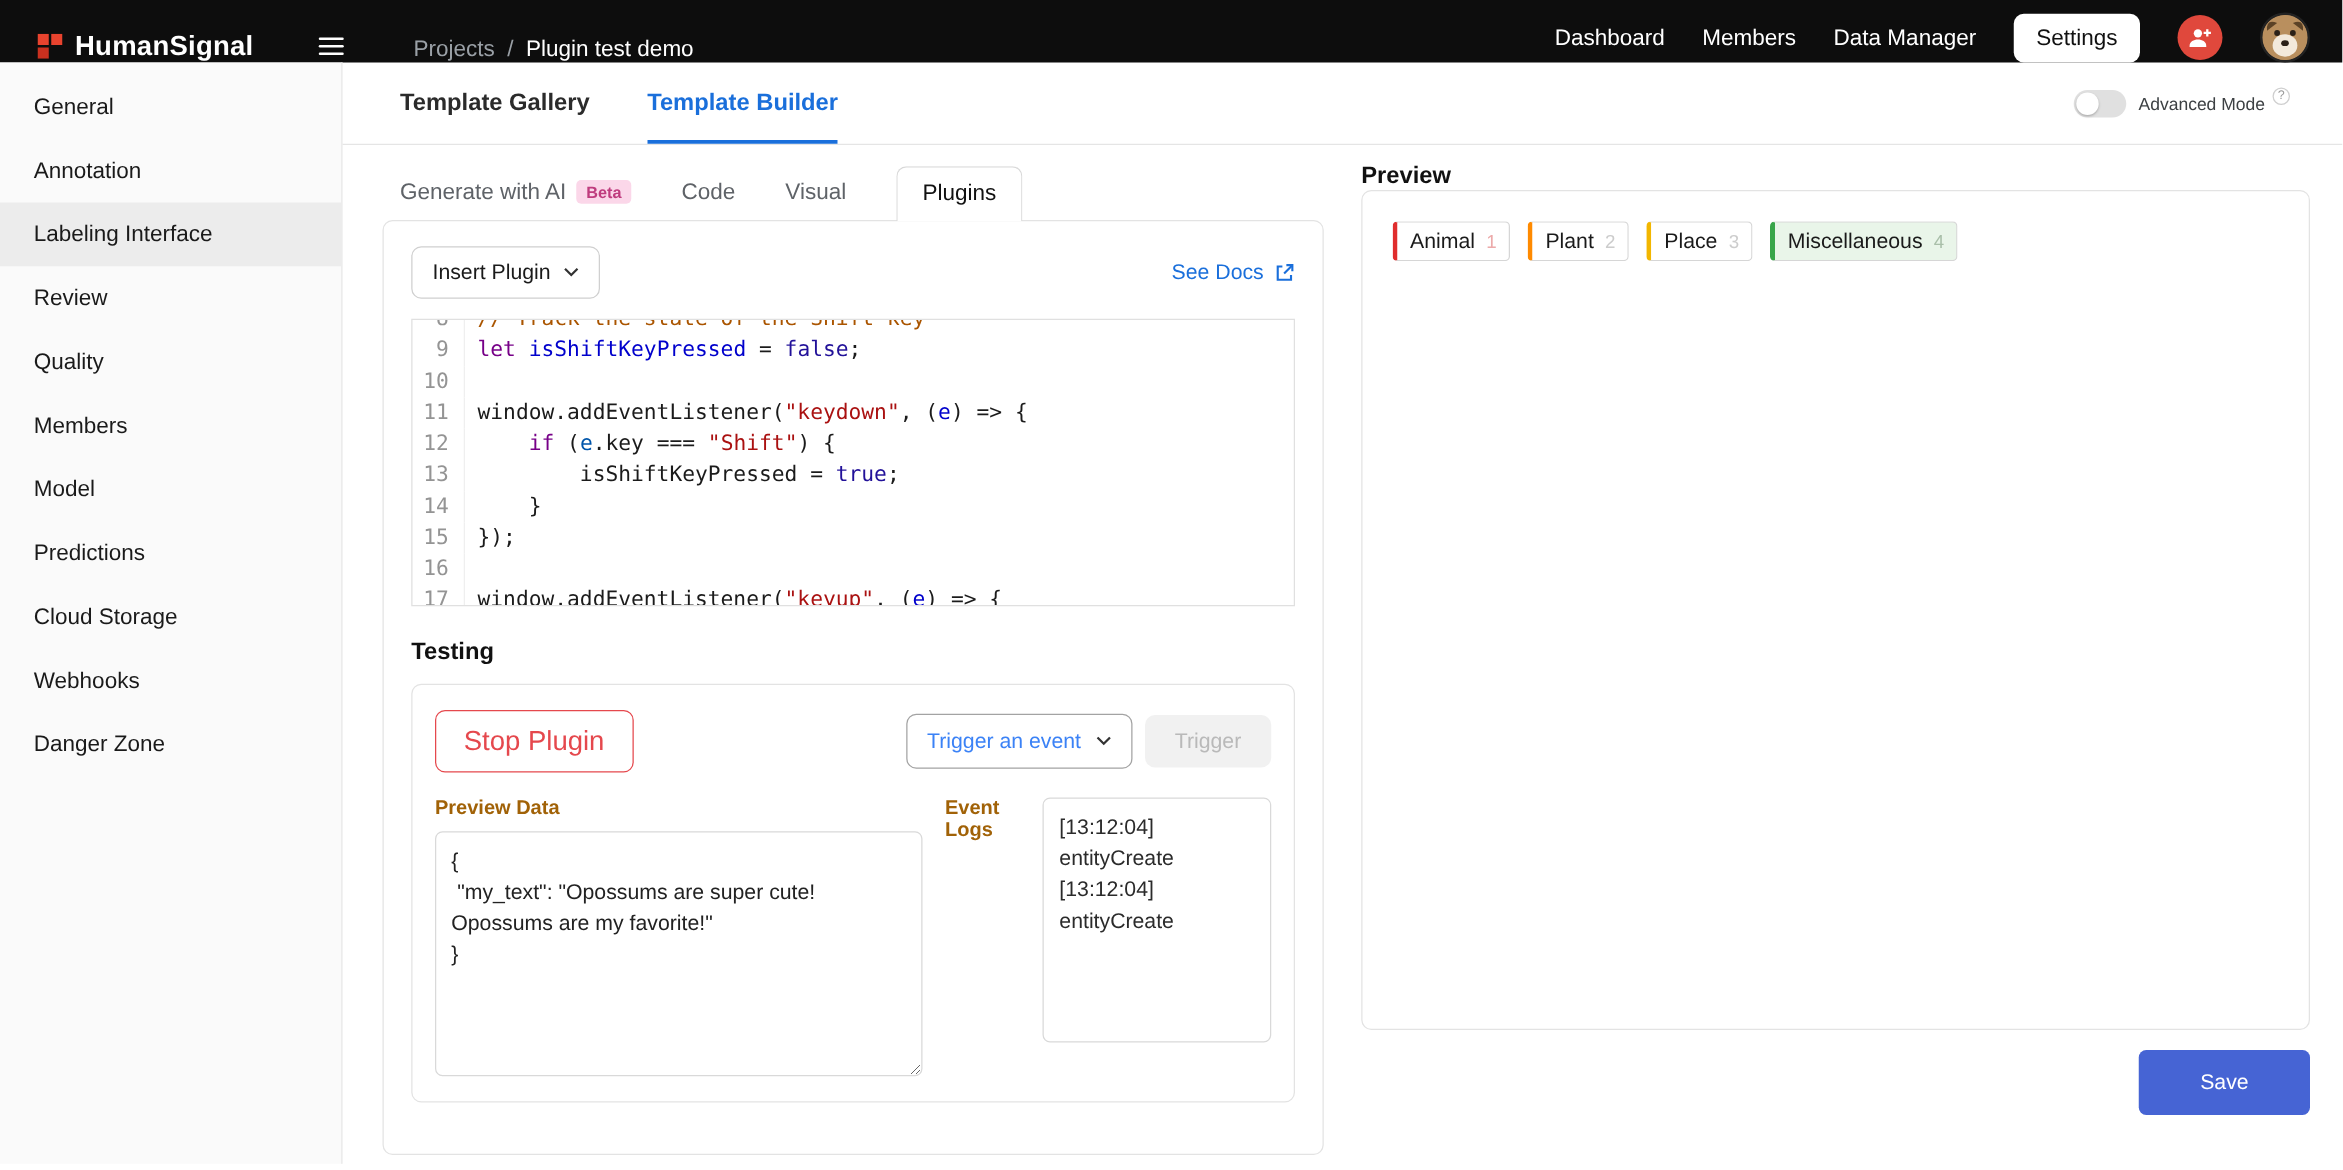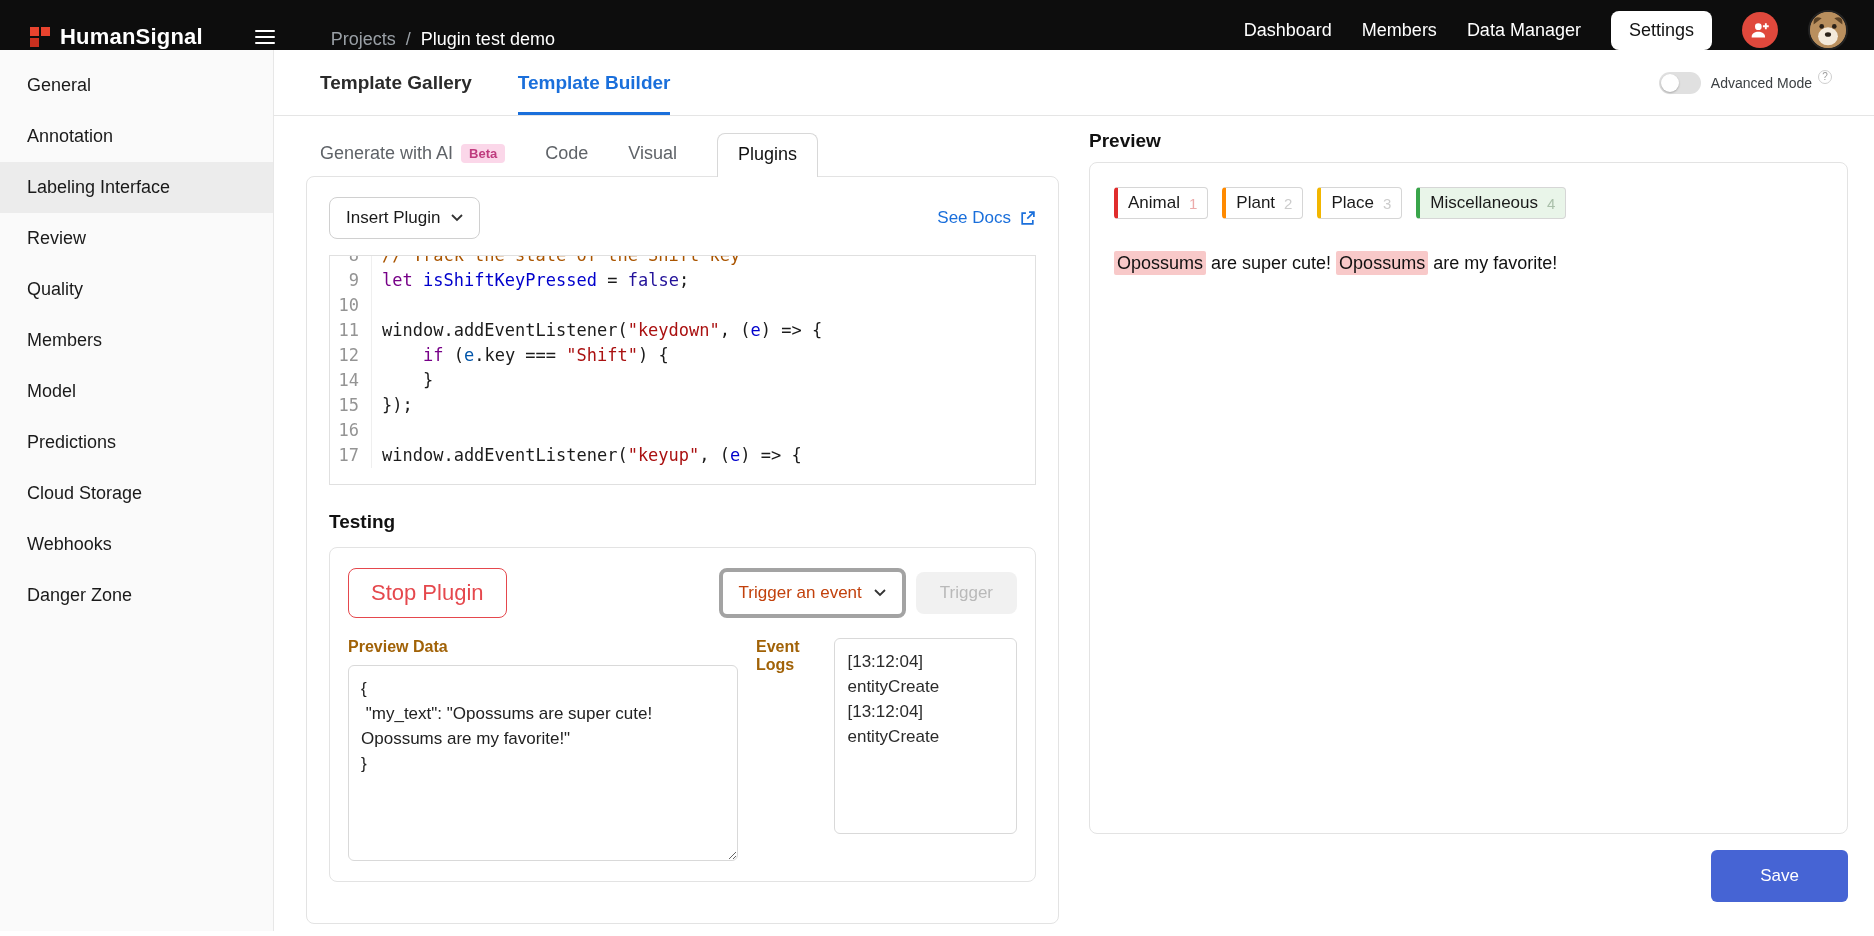--- a/index.html
+++ b/index.html
@@ -74,36 +74,36 @@
   .tok-kw{color:#708;} .tok-def{color:#00c;} .tok-v2{color:#05a;} .tok-atom{color:#219;}
   .tok-str{color:#a11;} .tok-com{color:#a50;} .tok-pl{color:#1b1b1b;}
 
   
   .testing-title { margin-top:26px; font-size:19px; font-weight:700; color:#111; }
   .testing-panel { margin-top:14px; border:1px solid #e3e3e3; border-radius:8px; padding:20px 18px; }
   .testing-controls { display:flex; align-items:center; }
   .stop-btn { border:1px solid var(--danger,#e5484d); color:var(--danger,#e5484d); background:#fff;
               border-radius:8px; padding:11px 22px; font-size:22px; font-family:inherit; cursor:pointer; }
   .event-select { margin-left:auto; display:flex; align-items:center; gap:12px; background:#fff;
-                  border:4px solid #a3a3a3; border-radius:8px; padding:11px 16px; font-size:17px;
-                  font-family:inherit; cursor:pointer; color:#c2410c; }
+                  border:1px solid #a3a3a3; border-radius:8px; padding:11px 16px; font-size:17px;
+                  font-family:inherit; cursor:pointer; color:#3b82f6; }
   .trigger-btn { margin-left:10px; background:#f1f1f1; color:#b9b9b9; border:none; border-radius:8px;
                  padding:11px 24px; font-size:17px; font-family:inherit; }
   .testing-grid { display:flex; gap:18px; margin-top:20px; }
   .tg-col-left { width:390px; flex:none; display:flex; flex-direction:column; }
   .tg-col-right { flex:1; display:flex; flex-direction:row; }
   .col-label { font-size:16px; font-weight:700; color:#a16207; margin-bottom:9px; }
   .preview-data { width:100%; height:196px; border:1px solid #d9d9d9; border-radius:6px; padding:10px 12px;
                   font-family:"Liberation Sans", sans-serif; font-size:17px; line-height:25px; color:#222; resize:both; }
   .logs { border:1px solid #d9d9d9; border-radius:6px; height:196px; padding:10px 12px; font-size:17px;
           line-height:25px; color:#2b2b2b; overflow:auto; }
 
   
   .preview-col { flex:1; padding:14px 26px 0 30px; display:flex; flex-direction:column; }
-  .preview-title { font-size:19px; font-weight:700; color:#111; margin-bottom:10px; }
+  .preview-title { font-size:19px; font-weight:700; color:#111; }
   .preview-panel { border:1px solid #e3e3e3; border-radius:8px; height:672px; padding:24px; }
   .tags-row { display:flex; gap:14px; }
   .ls-tag { display:inline-flex; align-items:center; border:1px solid #d6d6d6; border-left-width:4px;
             border-radius:4px; padding:5px 10px; font-size:17px; color:#1a1a1a; cursor:pointer; }
   .ls-tag .cnt { margin-left:9px; font-size:15px; }
   .preview-text { margin-top:30px; font-size:18px; color:#111; line-height:28px; }
   .hl { background:var(--highlight,#f8c9c9); padding:2px 3px; border-radius:2px; cursor:pointer; }
   .save-btn { margin-top:16px; align-self:flex-end; width:137px; height:52px; background:var(--save,#4664d4);
               color:#fff; border:none; border-radius:6px; font-size:17px; font-family:inherit; cursor:pointer; }
 </style>
@@ -231,20 +231,24 @@
                   <span class="ln">10</span>
                   <span class="lc">&nbsp;</span>
                 </div>
                 <div class="code-line">
                   <span class="ln">11</span>
                   <span class="lc"><span class="tok-pl">window.addEventListener(</span><span class="tok-str">"keydown"</span><span class="tok-pl">, (</span><span class="tok-def">e</span><span class="tok-pl">) =&gt; {</span></span>
                 </div>
                 <div class="code-line">
                   <span class="ln">12</span>
                   <span class="lc"><span class="tok-pl">    </span><span class="tok-kw">if</span><span class="tok-pl"> (</span><span class="tok-v2">e</span><span class="tok-pl">.key === </span><span class="tok-str">"Shift"</span><span class="tok-pl">) {</span></span>
+                </div>
+                <div class="code-line">
+                  <span class="ln">13</span>
+                  <span class="lc"><span class="tok-pl">        isShiftKeyPressed = </span><span class="tok-atom">true</span><span class="tok-pl">;</span></span>
                 </div>
                 <div class="code-line">
                   <span class="ln">14</span>
                   <span class="lc"><span class="tok-pl">    }</span></span>
                 </div>
                 <div class="code-line">
                   <span class="ln">15</span>
                   <span class="lc"><span class="tok-pl">});</span></span>
                 </div>
                 <div class="code-line">
@@ -303,19 +307,18 @@
               </div>
               <div class="ls-tag" style="border-left-color: rgb(242, 182, 0); background: rgb(255, 255, 255);">
                 <span>Place</span>
                 <span class="cnt" style="color: rgb(204, 204, 204);">3</span>
               </div>
               <div class="ls-tag" style="border-left-color: rgb(57, 165, 74); background: rgb(233, 245, 233);">
                 <span>Miscellaneous</span>
                 <span class="cnt" style="color: rgb(169, 191, 169);">4</span>
               </div>
             </div>
-          <p class="preview-text" id="preview-text"><span class="hl">Opossums</span><span> are super cute! </span><span class="hl">Opossums</span><span> are my favorite!</span></p>
         </div>
         <button class="save-btn">Save</button>
       </section>
     </div>
   </main>
 </div>
 
 </body></html>

